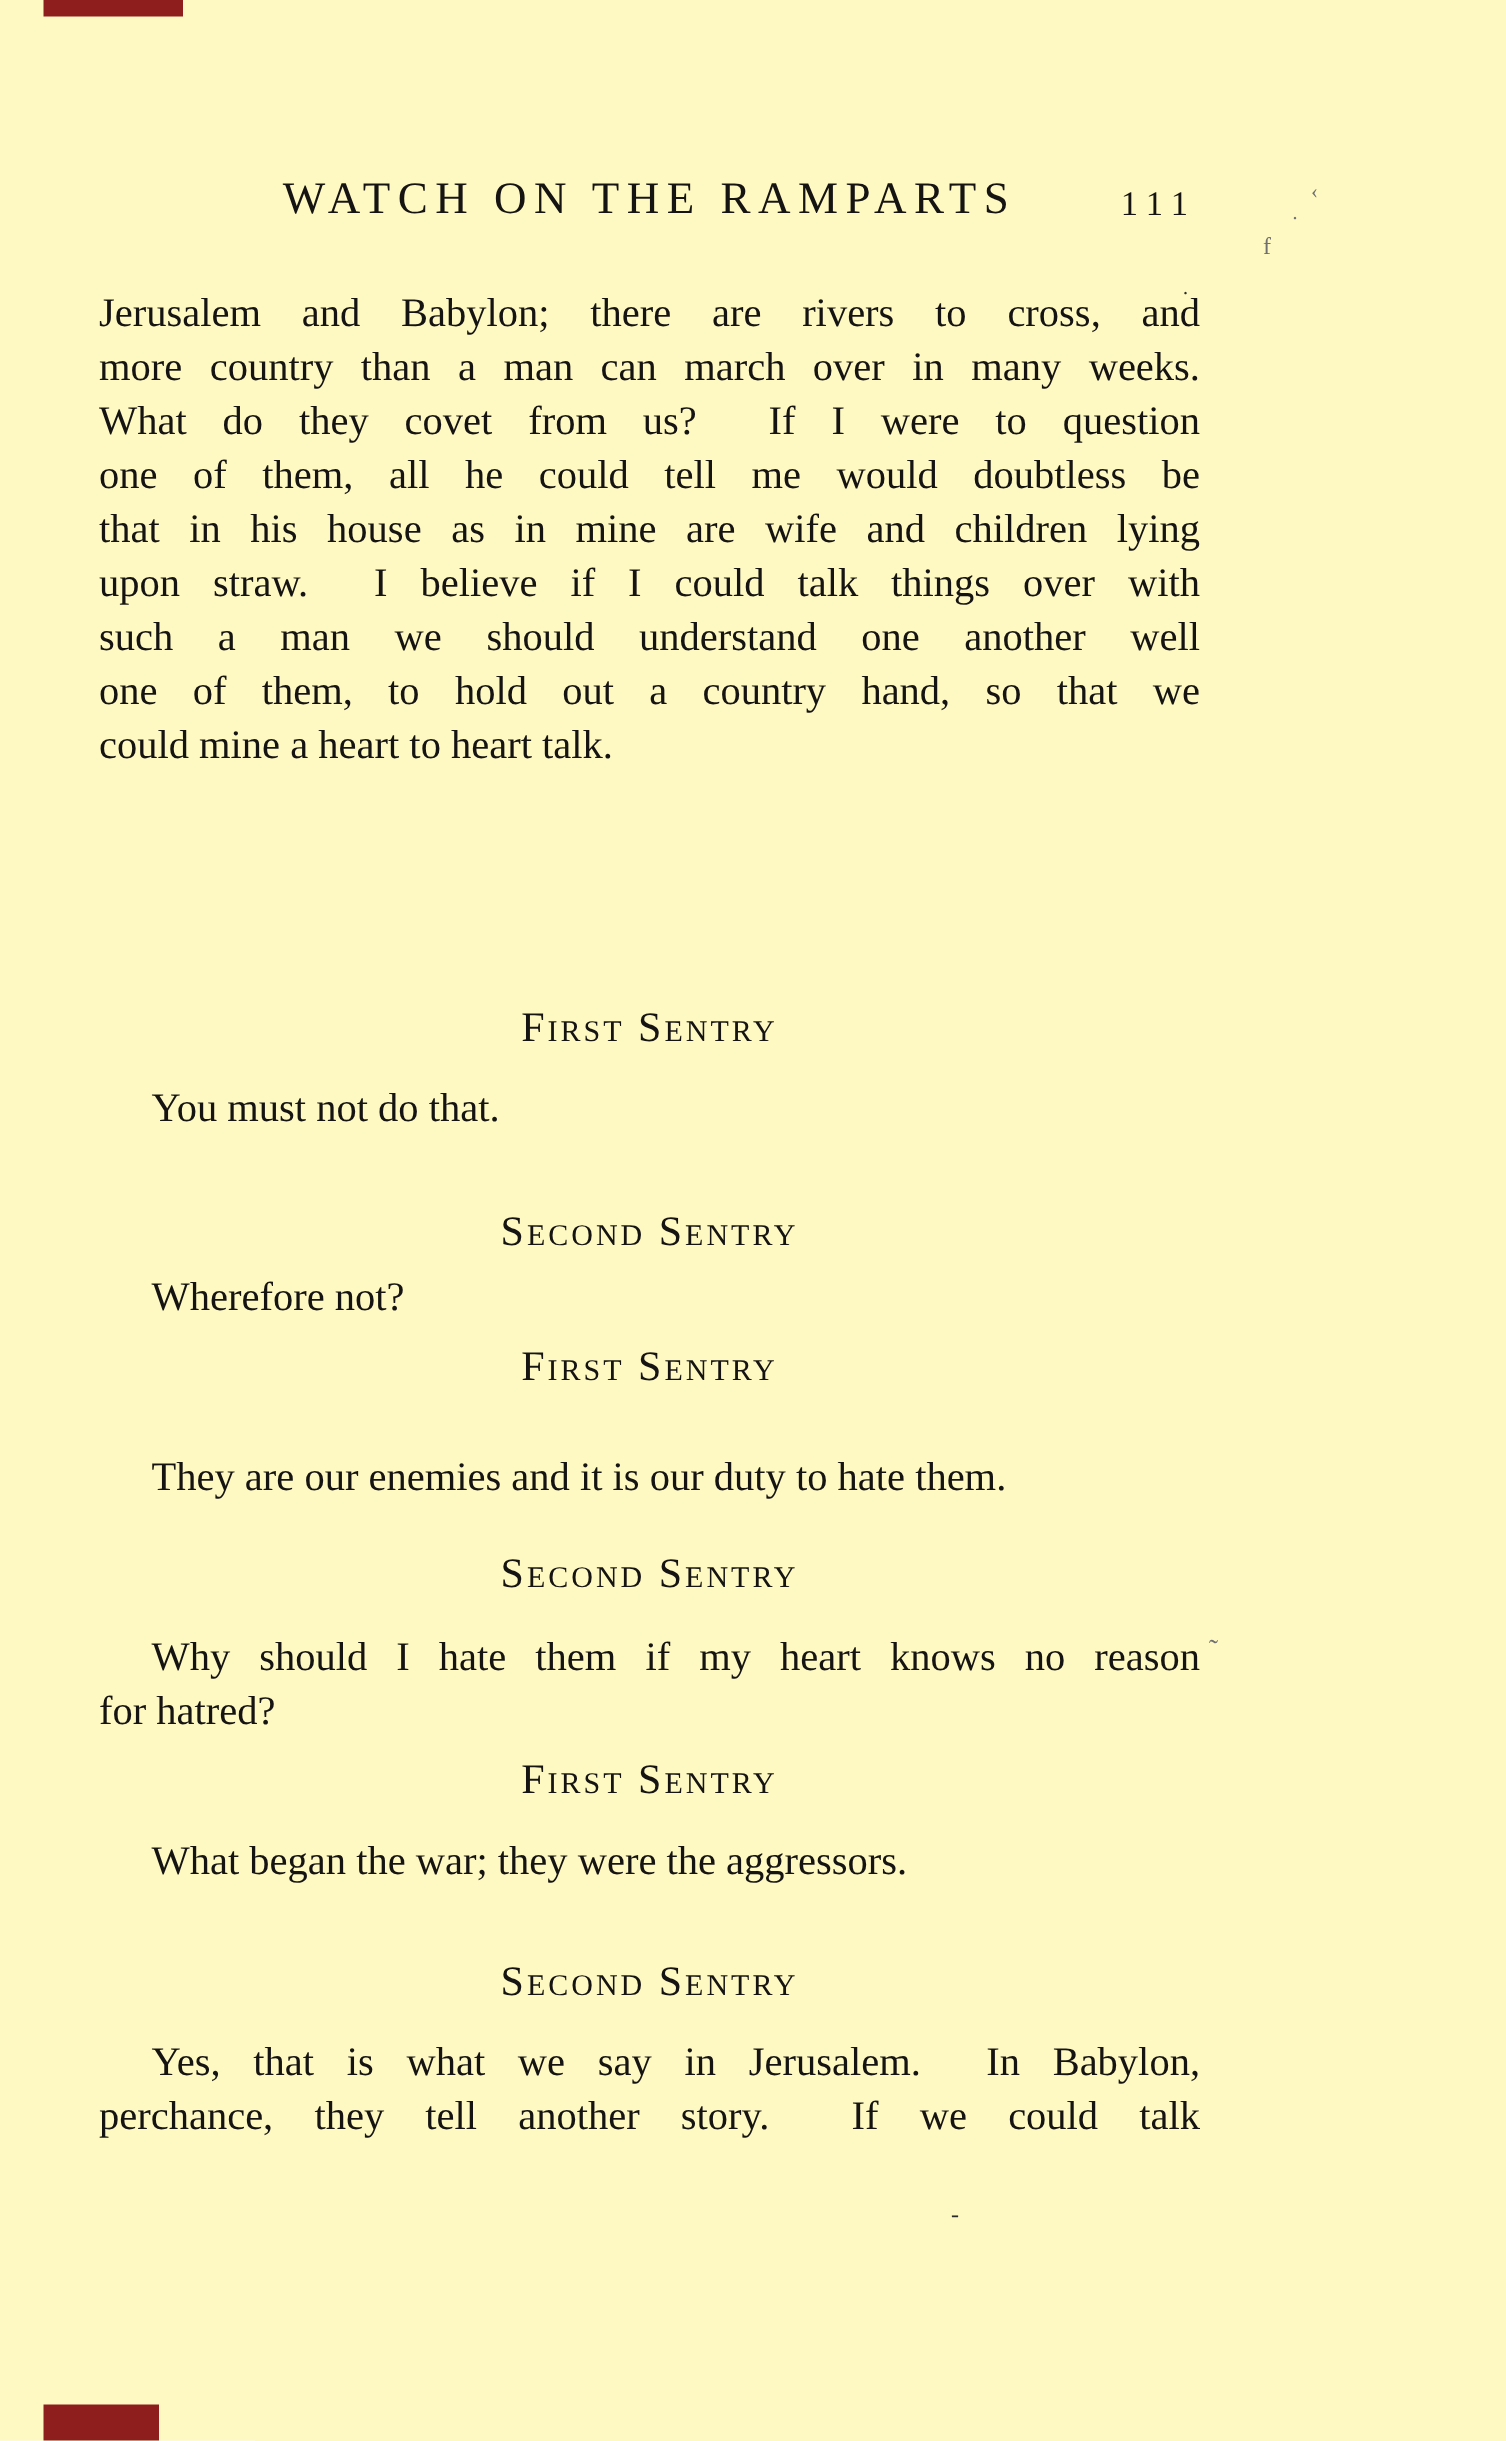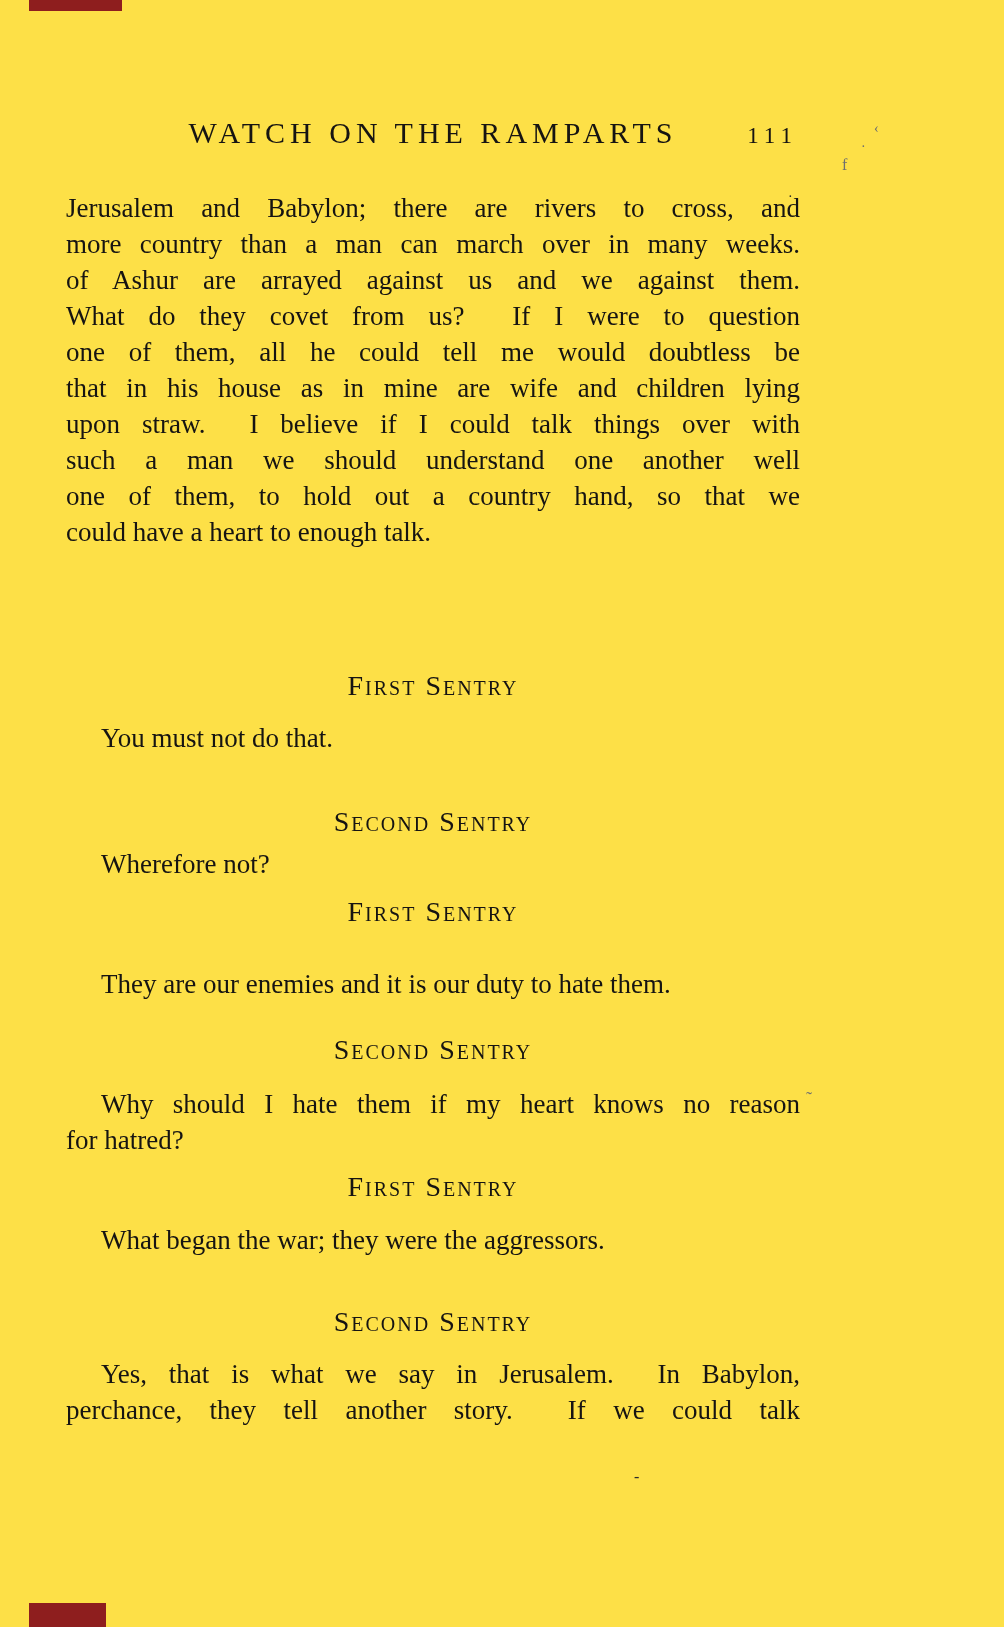--- a/index.html
+++ b/index.html
@@ -4,21 +4,21 @@
 <style>
   html, body { margin: 0; padding: 0; }
   body {
     width: 1004px; height: 1627px;
     background: #ffffff;
     font-family: "Liberation Serif", "DejaVu Serif", serif;
     color: #161412;
     overflow: hidden;
     position: relative;
   }
-  .page { position: absolute; inset: 0; background: #fde047; }
+  .page { position: absolute; inset: 0; background: #fef9c3; }
 
   
   .edge-bar { position: absolute; }
   .edge-bar.top    { left: 29px; top: 0;      width: 93px; height: 11px; }
   .edge-bar.bottom { left: 29px; top: 1603px; width: 77px; height: 24px; }
 
   
   .running-head {
     position: absolute; left: 66px; top: 112px; width: 734px; height: 44px;
   }
@@ -65,28 +65,27 @@
   <span class="speck" style="left:874px; top:122px;">‹</span>
   <span class="speck" style="left:861px; top:140px;">·</span>
   <span class="speck" style="left:842px; top:158px; font-size:16px;">f</span>
   <span class="speck dark" style="left:788px; top:190px;">·</span>
   <span class="speck" style="left:806px; top:1092px; font-size:18px;">˜</span>
   <span class="speck dark" style="left:634px; top:1470px; font-size:16px;">-</span>
 
   <section class="tblock" style="top:190px;">
     <div class="jl">Jerusalem and Babylon; there are rivers to cross, and</div>
     <div class="jl">more country than a man can march over in many weeks.</div>
-    <div class="jl">of Ashur are arrayed against us and we against them.</div>
     <div class="jl">What do they covet from us?&nbsp; If I were to question</div>
     <div class="jl">one of them, all he could tell me would doubtless be</div>
     <div class="jl">that in his house as in mine are wife and children lying</div>
     <div class="jl">upon straw.&nbsp; I believe if I could talk things over with</div>
     <div class="jl">such a man we should understand one another well</div>
     <div class="jl">one of them, to hold out a country hand, so that we</div>
-    <div class="ll">could have a heart to enough talk.</div>
+    <div class="ll">could mine a heart to heart talk.</div>
   </section>
 
   <h3 class="speaker" style="top:670px;">First Sentry</h3>
   <section class="tblock" style="top:720px;font-family:Liberation Serif, serif;">
     <div class="ll indent">You must not do that.</div>
   </section>
 
   <h3 class="speaker" style="top:806px;">Second Sentry</h3>
   <section class="tblock" style="top:846px;">
     <div class="ll indent">Wherefore not?</div>

